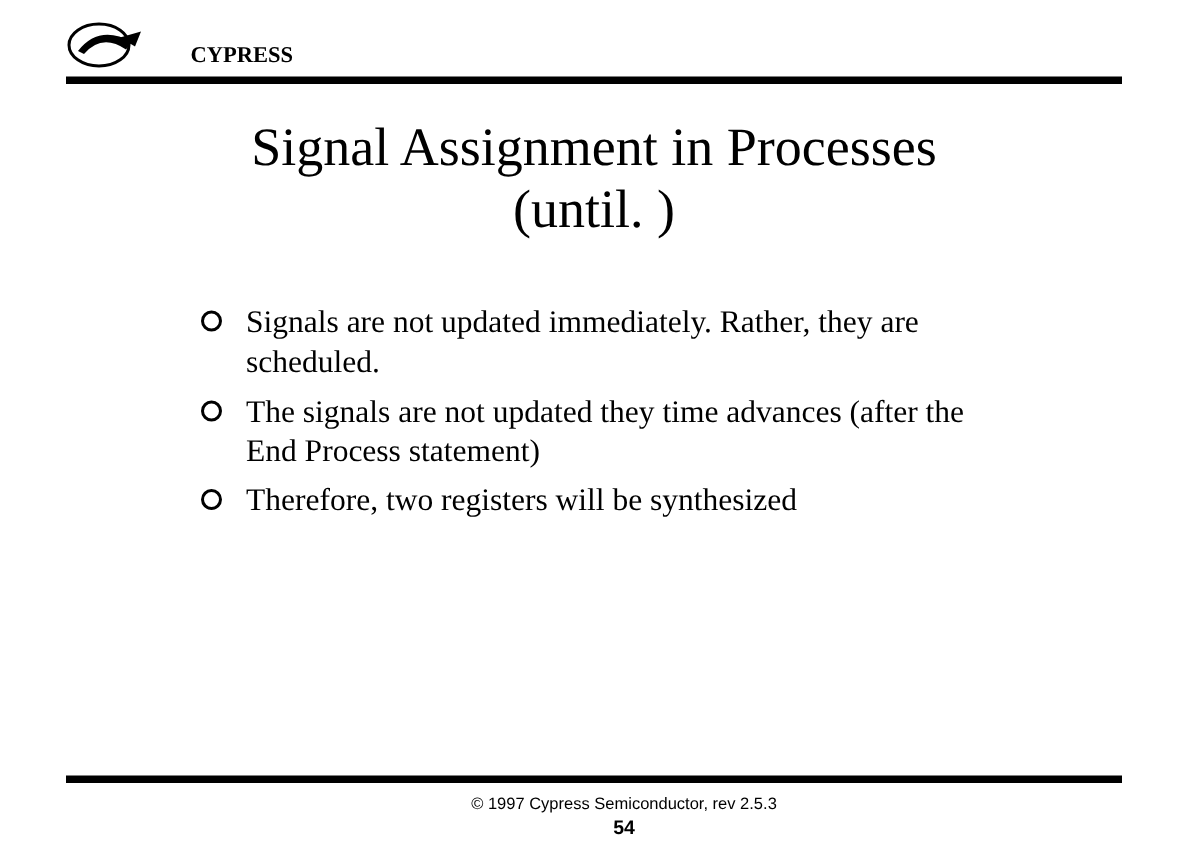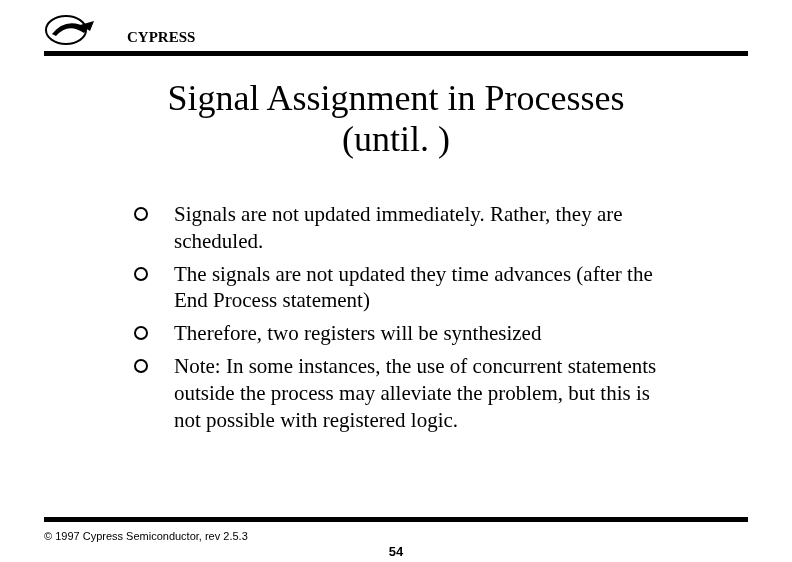--- a/index.html
+++ b/index.html
@@ -63,21 +63,21 @@
     font-size: 36px;
     line-height: 1.15;
     margin-top: 28px;
   }
   .bullets {
     margin: 40px 90px 0 90px;
   }
   .bullet {
     display: flex;
     align-items: flex-start;
-    gap: 26px;
+    gap: 16px;
     font-size: 21px;
     line-height: 1.28;
     margin-bottom: 6px;
   }
   .bullet-marker {
     flex: 0 0 auto;
     width: 14px;
     height: 14px;
     border: 2px solid #000;
     border-radius: 50%;
@@ -91,22 +91,23 @@
     bottom: 20px;
   }
   .footer-rule {
     height: 5px;
     background: #000;
     margin-bottom: 8px;
   }
   .footer-row {
     display: flex;
     align-items: center;
-    justify-content: flex-start;
-    position: relative;
+    justify-content: center;
+    position: relative;
+    margin-left: 40px;
   }
   .copyright {
     font-family: Arial, Helvetica, sans-serif;
     font-size: 11px;
   }
   .page-number {
     position: absolute;
     left: 50%;
     transform: translateX(-50%);
     font-family: Arial, Helvetica, sans-serif;
@@ -185,24 +186,20 @@
       <div>Signals are not updated immediately. Rather, they are scheduled.</div>
     </div>
     <div class="bullet">
       <div class="bullet-marker"></div>
       <div>The signals are not updated they time advances (after the End Process statement)</div>
     </div>
     <div class="bullet">
       <div class="bullet-marker"></div>
       <div>Therefore, two registers will be synthesized</div>
     </div>
-    <div class="bullet">
-      <div class="bullet-marker"></div>
-      <div>Note: In some instances, the use of concurrent statements outside the process may alleviate the problem, but this is not possible with registered logic.</div>
-    </div>
   </div>
 
   <div class="footer">
     <div class="footer-rule"></div>
     <div class="footer-row">
       <div class="copyright">© 1997 Cypress Semiconductor, rev 2.5.3</div>
       <div class="page-number">54</div>
     </div>
   </div>
 

